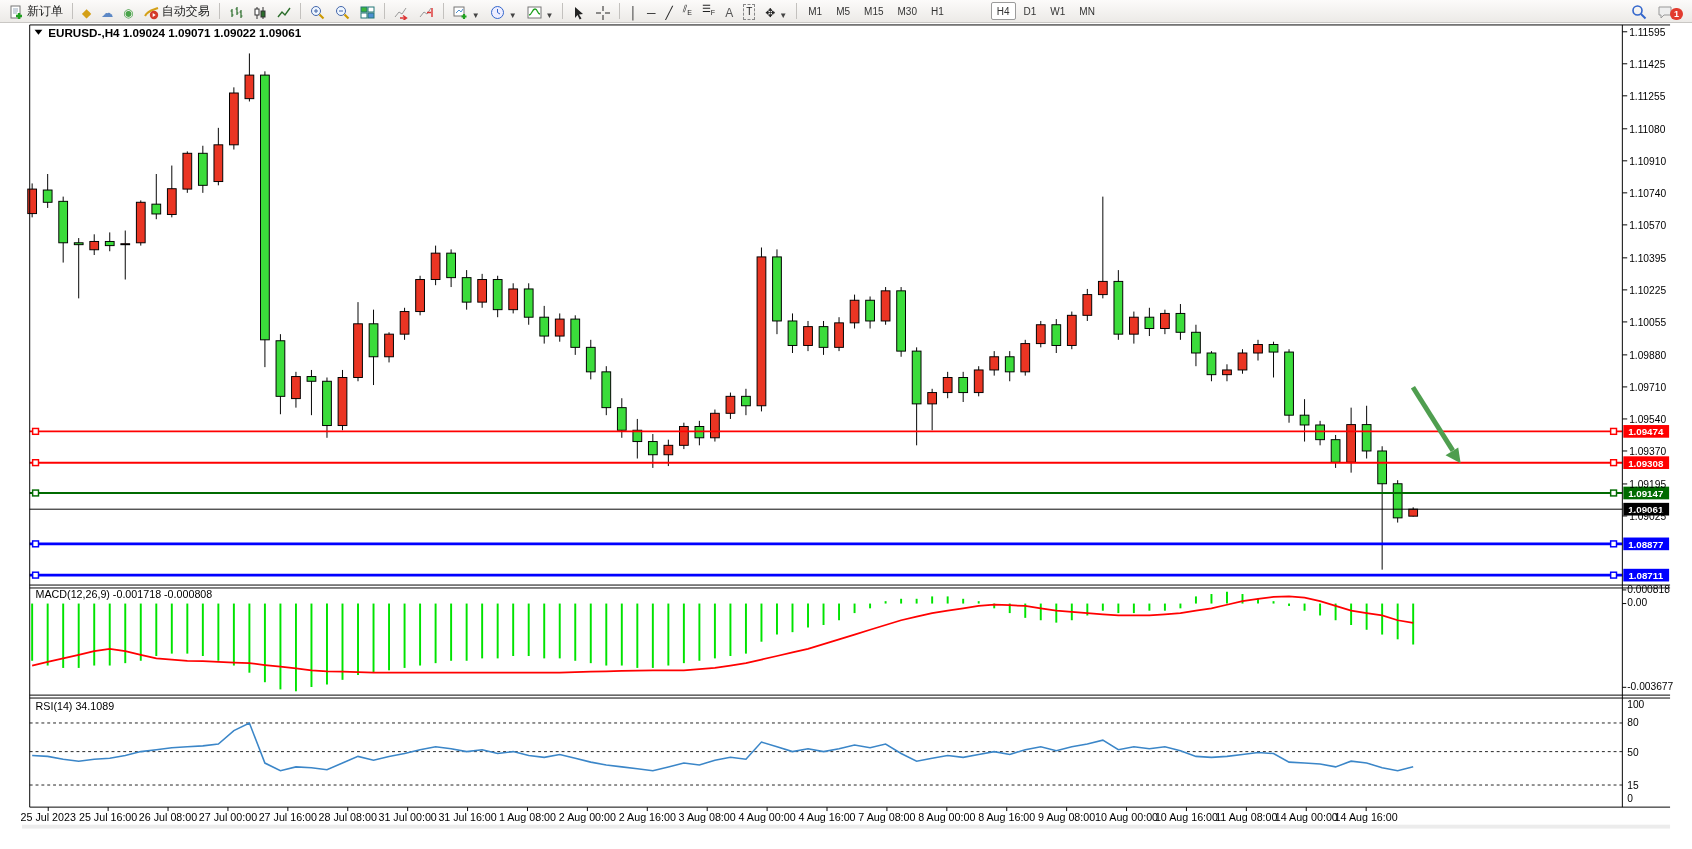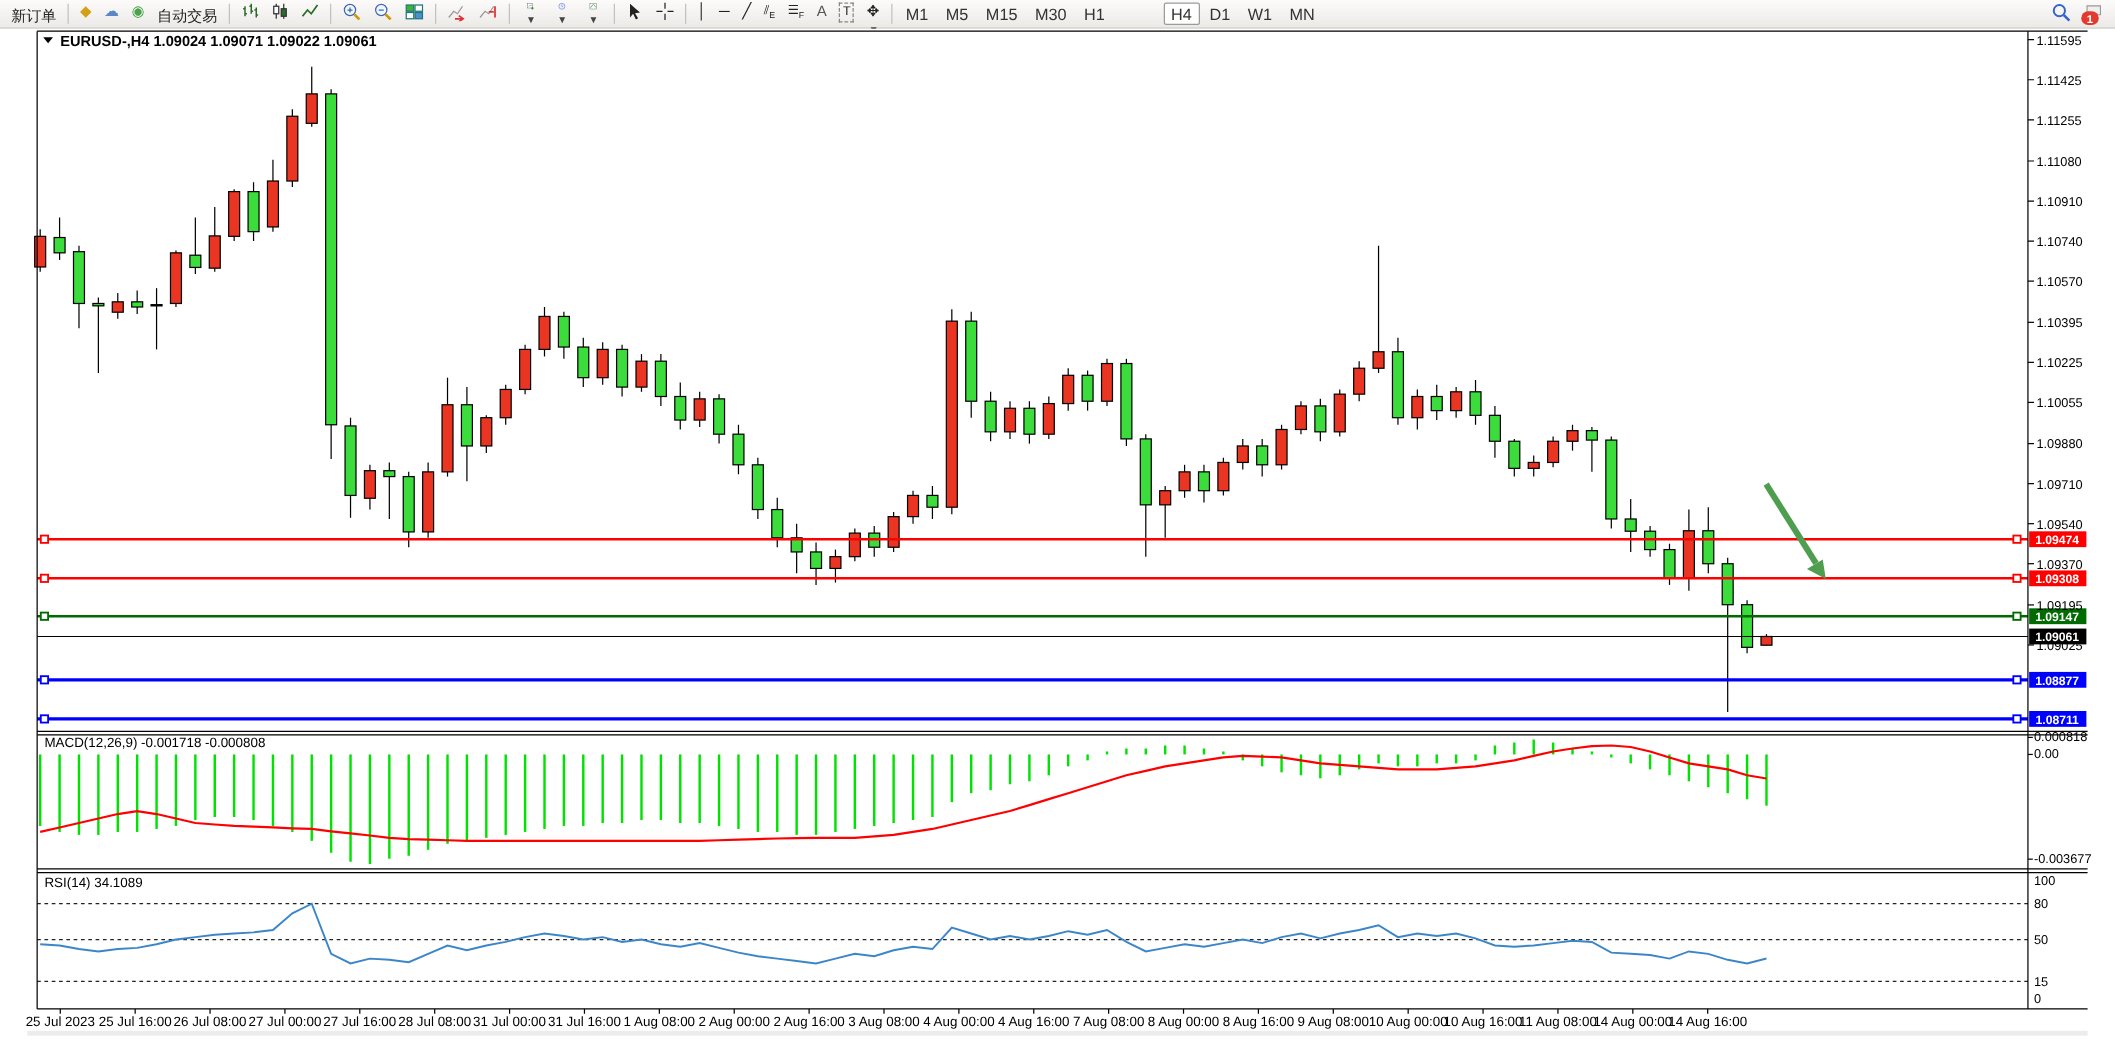--- a/index.html
+++ b/index.html
@@ -1,25 +1,25 @@
 <!DOCTYPE html>
 <html><head>
 <meta charset="utf-8">
 <style>
   html,body{margin:0;padding:0;width:1692px;height:849px;overflow:hidden;
     font-family:"Liberation Sans",sans-serif;background:#ececec;}
   
   #toolbar{height:22px;display:flex;align-items:center;background:linear-gradient(#fcfbfa,#eceae7);
     border-bottom:1px solid #c9c7c4;padding:0 4px;font-size:12px;color:#222;white-space:nowrap;}
-  .tbtn{display:inline-flex;align-items:center;gap:3px;height:18px;padding:0 4px;border:1px solid transparent;
-    border-radius:2px;cursor:default;flex-direction:column;}
+  .tbtn{display:inline-flex;align-items:flex-end;gap:3px;height:18px;padding:0 4px;border:1px solid transparent;
+    border-radius:2px;cursor:default;}
   .tsep{width:1px;height:16px;background:#c3c1be;margin:0 4px;flex:none;}
   .glyph{font-size:12px;line-height:14px;}
   .caret{font-size:8px;color:#444;margin-left:1px;}
-  .tf{padding:0 5px;height:16px;display:inline-flex;align-items:center;font-size:13px;color:#333;
+  .tf{padding:0 5px;height:16px;display:inline-flex;align-items:center;font-size:10px;color:#333;
     border:1px solid transparent;margin:0 1px;}
   .tf.active{background:#ffffff;border:1px solid #9b9b9b;border-radius:2px;margin-left:40px;}
   #tb-right{margin-left:auto;display:flex;align-items:center;}
   .badge{background:#e23b2e;color:#fff;border-radius:7px;font-size:9px;padding:0 4px;height:12px;
     display:inline-flex;align-items:center;margin-left:-6px;margin-top:-10px;font-weight:bold;}
   
   #chart-wrap{position:relative;width:1692px;height:827px;background:#fff;}
   svg text{font-family:"Liberation Sans",sans-serif;}
 </style>
 </head>

